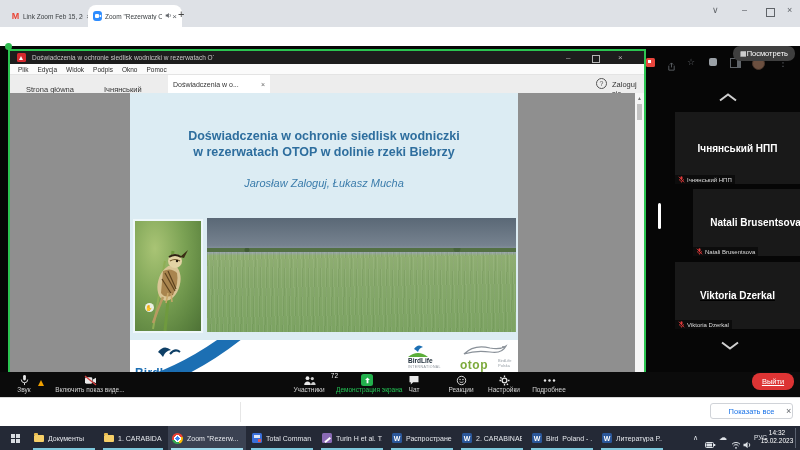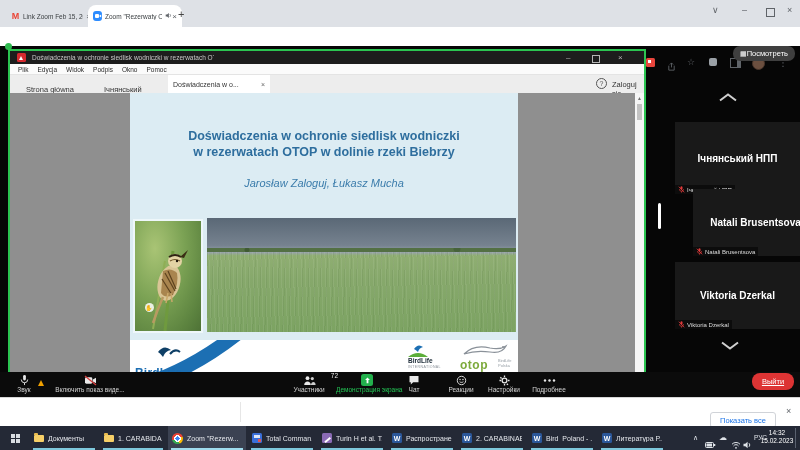--- a/index.html
+++ b/index.html
@@ -103,22 +103,22 @@
            align-items:center;justify-content:center;}
   .pcount{position:absolute;font-size:6.5px;color:#e8e8e8;}
   .leave{left:752px;top:376px;width:42px;height:17px;background:#dd3434;border-radius:8px;
          color:#fff;font-size:7.5px;display:flex;align-items:center;justify-content:center;}
 
   
   .dlbar{left:0;top:397px;width:800px;height:29px;background:#fff;border-top:1px solid #d7d7d7;box-sizing:border-box;}
   .dlchip{left:12px;top:6px;height:17px;display:flex;align-items:center;gap:4px;}
   .dlname{font-size:7.5px;color:#3c4043;}
   .dlsep{left:240px;top:4px;width:1px;height:20px;background:#e6e6e6;}
-  .showall{left:710px;top:5px;width:66px;height:16px;border:1px solid #d0d3d8;border-radius:3px;
-           color:#1a73e8;font-size:7.5px;display:flex;align-items:center;justify-content:center;box-sizing:border-box;margin-top:9px;}
+  .showall{left:710px;top:5px;width:83px;height:16px;border:1px solid #d0d3d8;border-radius:3px;
+           color:#1a73e8;font-size:7.5px;display:flex;align-items:center;justify-content:center;box-sizing:border-box;}
   .dlclose{left:786px;top:8px;color:#5f6368;font-size:9px;}
 
   
   .taskbar{left:0;top:426px;width:800px;height:24px;background:#242936;}
   .titem{position:absolute;top:0;height:24px;display:flex;align-items:center;gap:4px;padding:0 4px;box-sizing:border-box;}
   .titem .tl{font-size:7px;color:#e4e7ec;white-space:nowrap;overflow:hidden;}
   .titem .run{position:absolute;left:3px;right:3px;bottom:0;height:2px;background:#7ec8dc;}
   .titem.active{background:#3b4252;}
   .titem.active .run{background:#9fdcee;}
   .folder{width:10px;height:7px;background:#f6cf67;border-radius:1px;position:relative;flex:0 0 auto;}
@@ -309,21 +309,21 @@
     <span style="font-size:7px;">▦</span>
     <span>Посмотреть</span>
   </div>
 
   <div class="ab" style="left:718px;top:88px;">
     <svg width="20" height="9" viewBox="0 0 20 9">
         <polyline points="2,7.5 10,1.5 18,7.5" stroke="#cfcfcf" stroke-width="2" fill="none"></polyline>
       </svg>
   </div>
 
-  <div class="ab tile flex" style="top:122px;height:72px;">
+  <div class="ab tile flex" style="top:112px;height:72px;">
     <div class="tname">Ічнянський НПП</div>
     <div class="ab tchip">
       <svg width="7" height="7" viewBox="0 0 10 10">
           <rect x="3.6" y="0.5" width="2.8" height="4.8" rx="1.4" fill="#e03a3a"></rect>
           <path d="M2 4.5a3 3 0 0 0 6 0" fill="none" stroke="#e03a3a"></path>
           <path d="M5 7.5v2" stroke="#e03a3a"></path>
           <path d="M1.2 1l7.6 8" stroke="#e03a3a" stroke-width="1.2"></path>
         </svg>
       <span>Ічнянський НПП</span>
     </div>
@@ -333,21 +333,21 @@
     <div class="ab tchip">
       <svg width="7" height="7" viewBox="0 0 10 10">
           <rect x="3.6" y="0.5" width="2.8" height="4.8" rx="1.4" fill="#e03a3a"></rect>
           <path d="M2 4.5a3 3 0 0 0 6 0" fill="none" stroke="#e03a3a"></path>
           <path d="M5 7.5v2" stroke="#e03a3a"></path>
           <path d="M1.2 1l7.6 8" stroke="#e03a3a" stroke-width="1.2"></path>
         </svg>
       <span>Natali Brusentsova</span>
     </div>
   </div>
-  <div class="ab tile flex" style="top:262px;height:67px;">
+  <div class="ab tile flex" style="top:262px;height:67px;text-decoration:underline;">
     <div class="tname">Viktoria Dzerkal</div>
     <div class="ab tchip">
       <svg width="7" height="7" viewBox="0 0 10 10">
           <rect x="3.6" y="0.5" width="2.8" height="4.8" rx="1.4" fill="#e03a3a"></rect>
           <path d="M2 4.5a3 3 0 0 0 6 0" fill="none" stroke="#e03a3a"></path>
           <path d="M5 7.5v2" stroke="#e03a3a"></path>
           <path d="M1.2 1l7.6 8" stroke="#e03a3a" stroke-width="1.2"></path>
         </svg>
       <span>Viktoria Dzerkal</span>
     </div>

